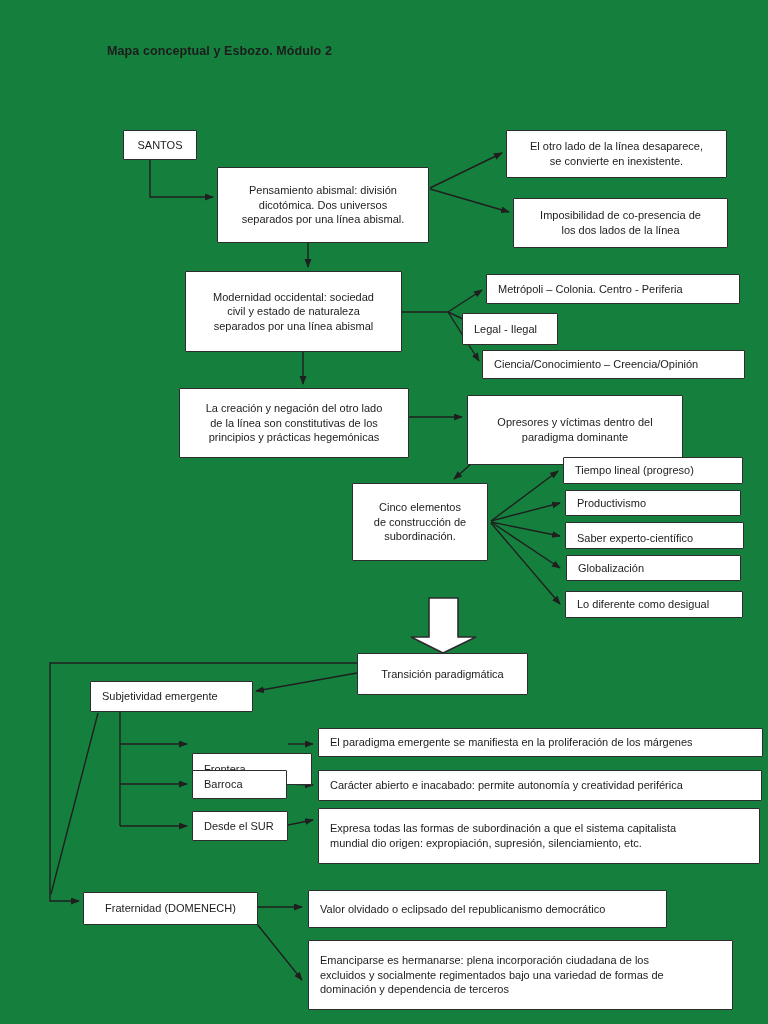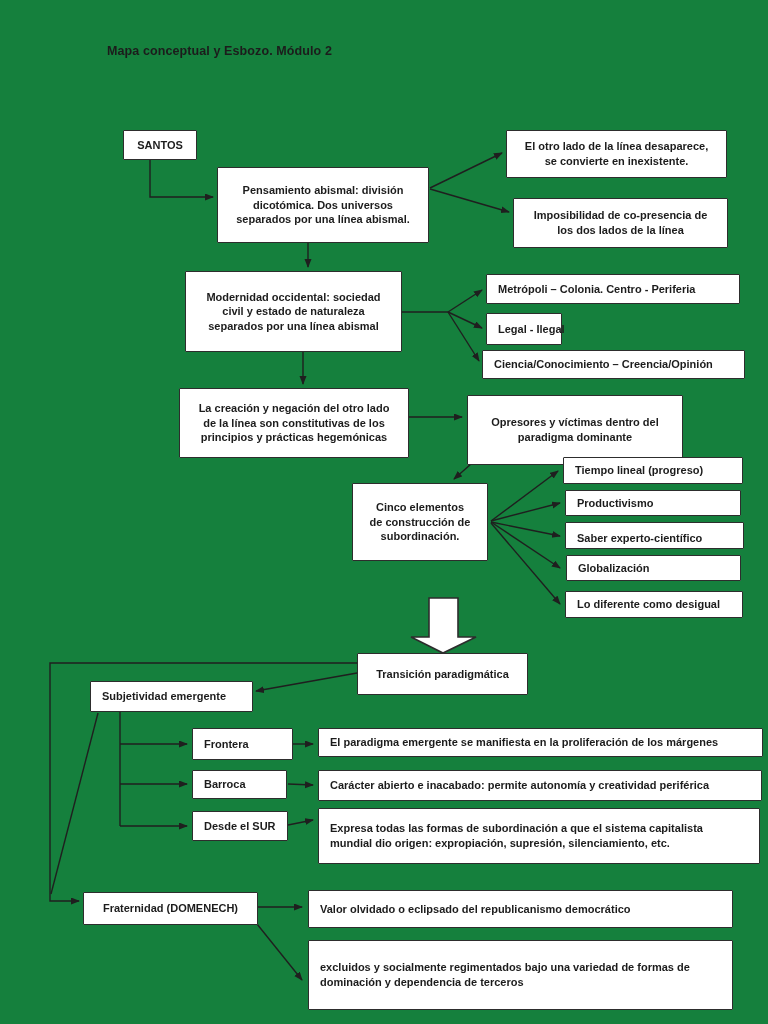--- a/index.html
+++ b/index.html
@@ -9,21 +9,21 @@
   }
   .doc-title{
     position:absolute;left:107px;top:44px;
     font-size:12.5px;font-weight:700;letter-spacing:.1px;white-space:nowrap;
   }
   svg.wires{position:absolute;left:0;top:0;width:768px;height:1024px;}
   .node{
     position:absolute;box-sizing:border-box;background:#ffffff;
     border:1.5px solid #2d2d2d;border-radius:1px;
     display:flex;flex-direction:column;justify-content:center;
-    font-size:11px;font-weight:700;line-height:1.33;
+    font-size:11px;font-weight:400;line-height:1.33;
   }
   .node.center{align-items:center;text-align:center;padding:2px 6px;}
   .node.left{align-items:flex-start;text-align:left;padding:2px 8px 2px 11px;}
   .node span{display:block;white-space:nowrap;}
 </style>
 </head>
 <body>
 
 <div class="canvas">
   <div class="doc-title">Mapa conceptual y Esbozo. Módulo 2</div>
@@ -85,21 +85,21 @@
         <span>los dos lados de la línea</span>
       </div>
       <div class="node center" style="left: 185px; top: 271px; width: 217px; height: 81px;">
         <span>Modernidad occidental: sociedad</span>
         <span>civil y estado de naturaleza</span>
         <span>separados por una línea abismal</span>
       </div>
       <div class="node left" style="left: 486px; top: 274px; width: 254px; height: 30px;">
         <span>Metrópoli – Colonia. Centro - Periferia</span>
       </div>
-      <div class="node left" style="left: 486px; top: 313px; width: 76px; height: 32px;">
+      <div class="node left" style="left: 462px; top: 313px; width: 96px; height: 32px;">
         <span>Legal - Ilegal</span>
       </div>
       <div class="node left" style="left: 482px; top: 350px; width: 263px; height: 29px;">
         <span>Ciencia/Conocimiento – Creencia/Opinión</span>
       </div>
       <div class="node center" style="left: 179px; top: 388px; width: 230px; height: 70px;">
         <span>La creación y negación del otro lado</span>
         <span>de la línea son constitutivas de los</span>
         <span>principios y prácticas hegemónicas</span>
       </div>
@@ -126,21 +126,21 @@
       </div>
       <div class="node left" style="left: 565px; top: 591px; width: 178px; height: 27px;">
         <span>Lo diferente como desigual</span>
       </div>
       <div class="node center" style="left: 357px; top: 653px; width: 171px; height: 42px;">
         <span>Transición paradigmática</span>
       </div>
       <div class="node left" style="left: 90px; top: 681px; width: 163px; height: 31px;">
         <span>Subjetividad emergente</span>
       </div>
-      <div class="node left" style="left: 192px; top: 728px; width: 101px; height: 32px;">
+      <div class="node left" style="left: 192px; top: 753px; width: 120px; height: 32px;">
         <span>Frontera</span>
       </div>
       <div class="node left" style="left: 192px; top: 770px; width: 95px; height: 29px;">
         <span>Barroca</span>
       </div>
       <div class="node left" style="left: 192px; top: 811px; width: 96px; height: 30px;">
         <span>Desde el SUR</span>
       </div>
       <div class="node left" style="left: 318px; top: 728px; width: 445px; height: 29px;">
         <span>El paradigma emergente se manifiesta en la proliferación de los márgenes</span>
@@ -148,21 +148,22 @@
       <div class="node left" style="left: 318px; top: 770px; width: 444px; height: 31px;">
         <span>Carácter abierto e inacabado: permite autonomía y creatividad periférica</span>
       </div>
       <div class="node left" style="left: 318px; top: 808px; width: 442px; height: 56px;">
         <span>Expresa todas las formas de subordinación a que el sistema capitalista</span>
         <span>mundial dio origen: expropiación, supresión, silenciamiento, etc.</span>
       </div>
       <div class="node center" style="left: 83px; top: 892px; width: 175px; height: 33px;">
         <span>Fraternidad (DOMENECH)</span>
       </div>
-      <div class="node left" style="left: 308px; top: 890px; width: 425px; height: 38px;">
+      <div class="node left" style="left: 308px; top: 890px; width: 359px; height: 38px;">
         <span>Valor olvidado o eclipsado del republicanismo democrático</span>
       </div>
       <div class="node left" style="left: 308px; top: 940px; width: 425px; height: 70px;">
+        <span>Emanciparse es hermanarse: plena incorporación ciudadana de los</span>
         <span>excluidos y socialmente regimentados bajo una variedad de formas de</span>
         <span>dominación y dependencia de terceros</span>
       </div>
     </div>
 </div>
 
 </body></html>

